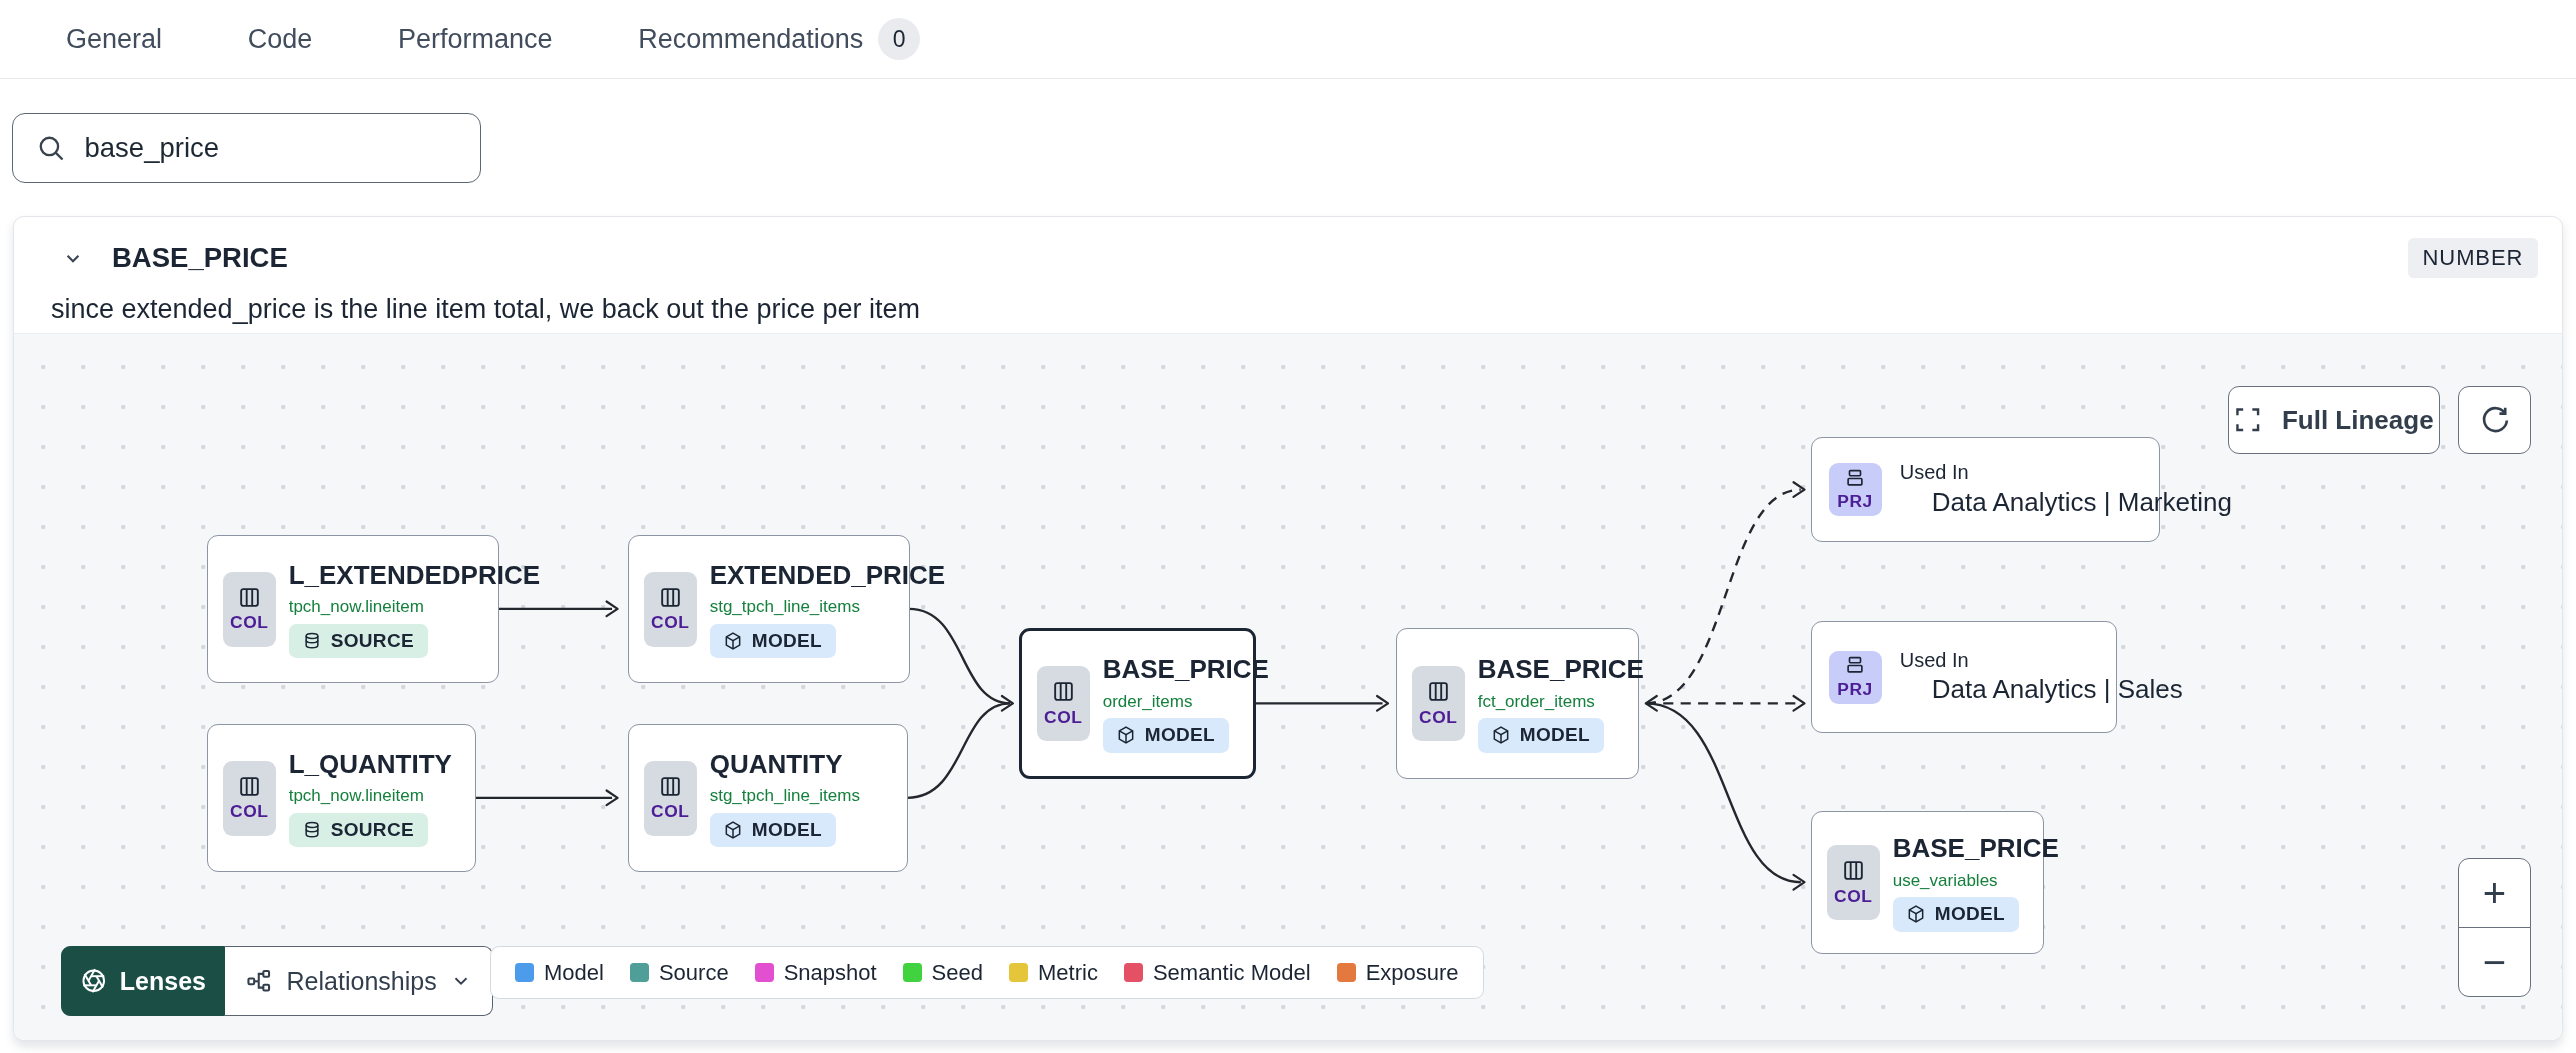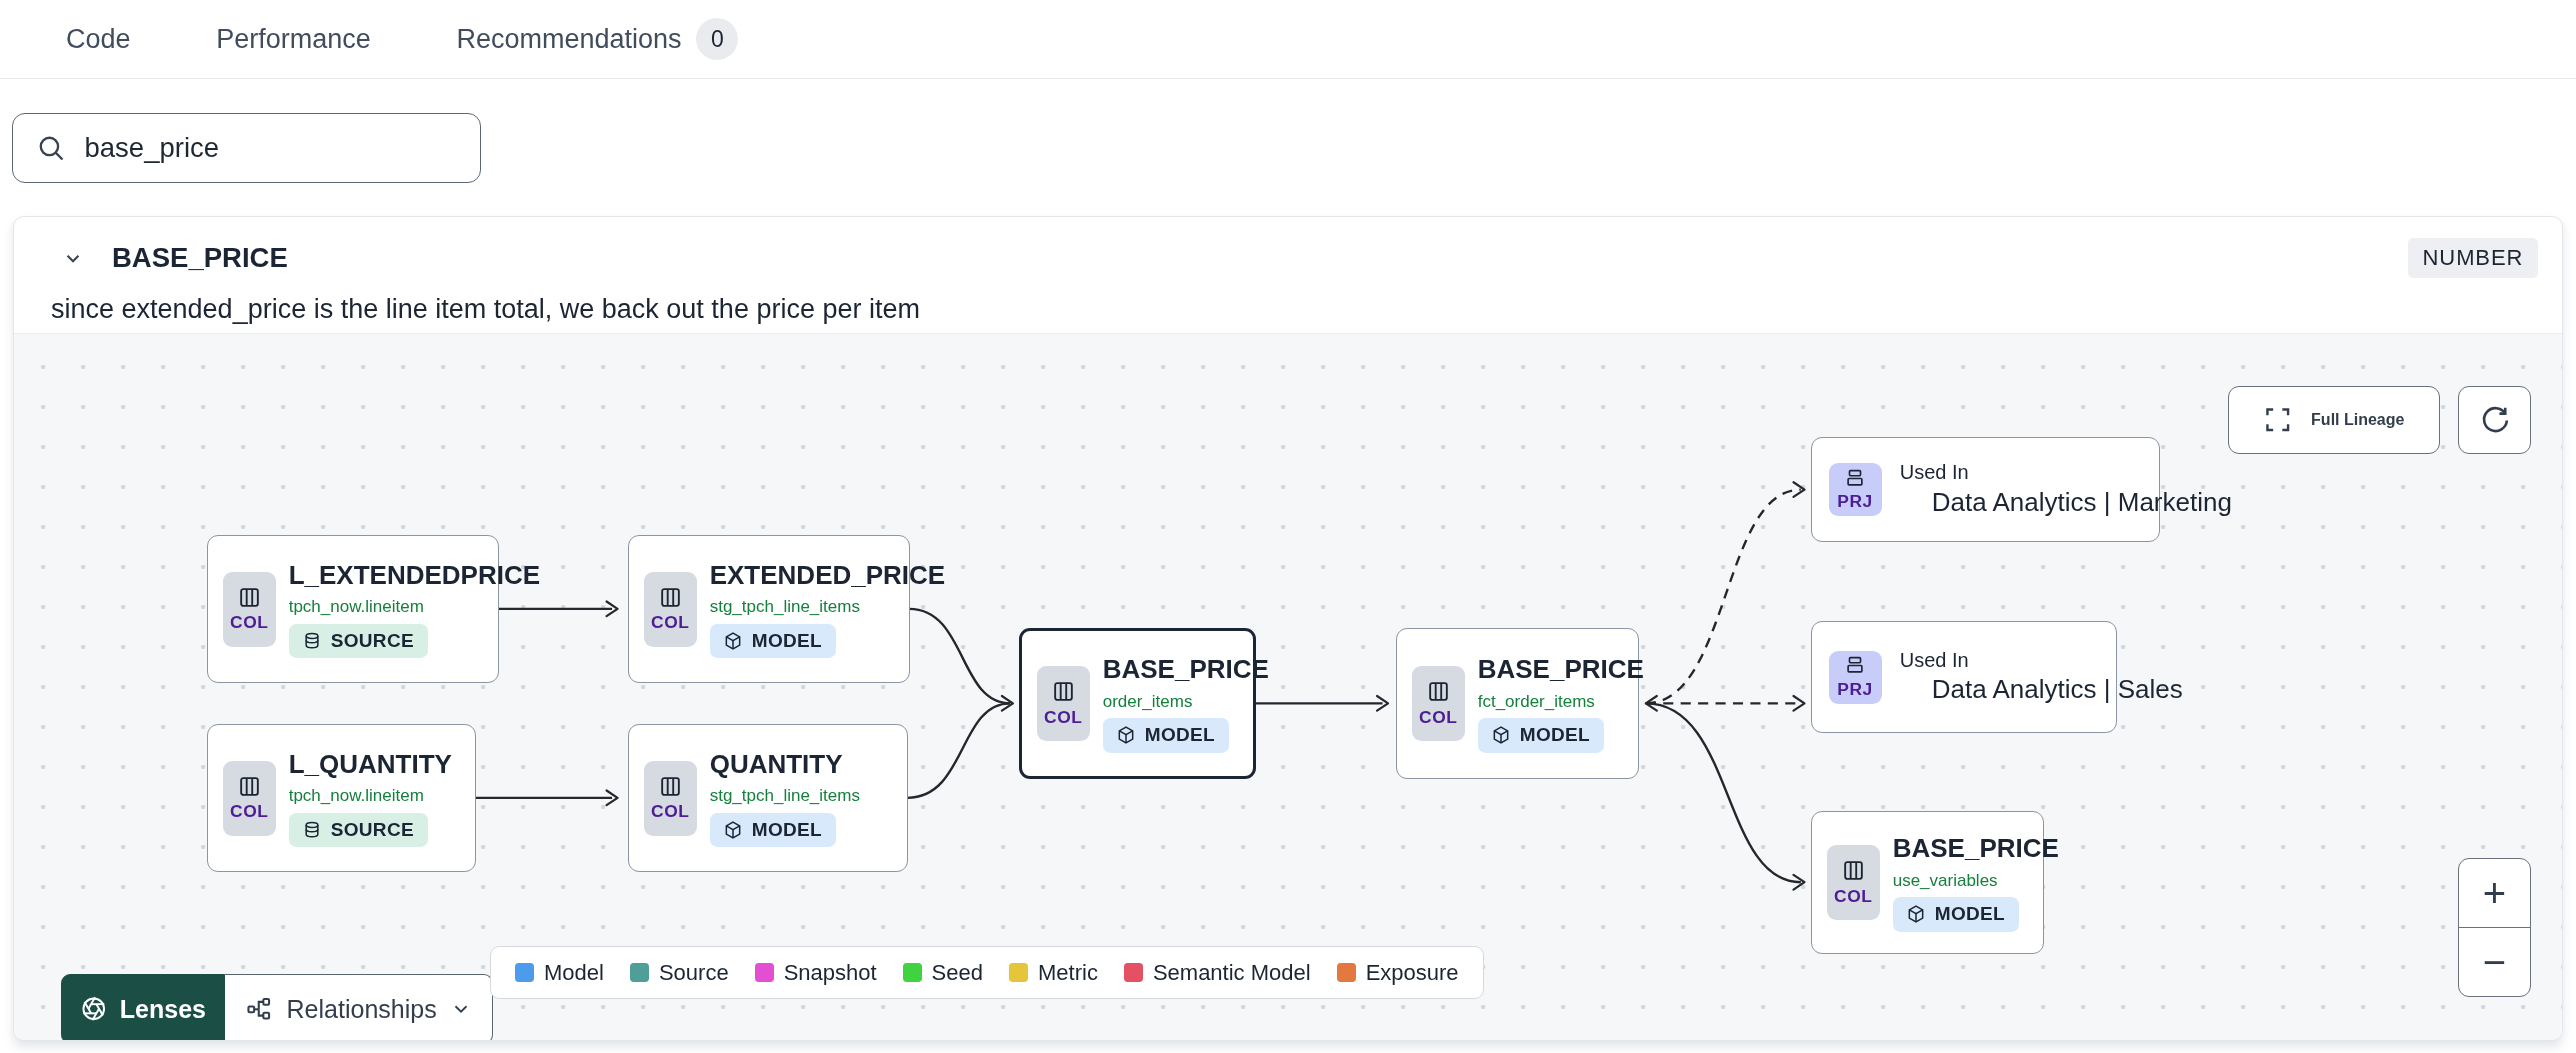--- a/index.html
+++ b/index.html
@@ -58,42 +58,45 @@
   .n2 { left:193px; top:507px; width:269px; height:148px; }
   .n3 { left:614px; top:507px; width:280px; height:148px; }
   .n4 { left:1005px; top:411px; width:237px; height:151px; }
   .n5 { left:1382px; top:411px; width:243px; height:151px; }
   .n6 { left:1797px; top:220px; width:349px; height:105px; }
   .n7 { left:1797px; top:404px; width:306px; height:112px; }
   .n8 { left:1797px; top:594px; width:233px; height:143px; }
 
   
   .ctl { position:absolute; background:#fff; border:1.8px solid #68727f; border-radius:11px; display:flex; align-items:center; justify-content:center; z-index:3; color:#333e4d; cursor:pointer; }
-  .full-lineage { left:2214px; top:169px; width:212px; height:68px; gap:20px; font-size:16px; font-weight:600; }
+  .full-lineage { left:2214px; top:169px; width:212px; height:68px; gap:20px; font-size:26px; font-weight:600; }
   .refresh { left:2444px; top:169px; width:73px; height:68px; }
   .zoomctl { left:2444px; top:641px; width:73px; height:139px; flex-direction:column; padding:0; }
   .zoomctl .zbtn { flex:1; width:100%; display:flex; align-items:center; justify-content:center; font-size:40px; color:#333e4d; cursor:pointer; }
   .zoomctl .zbtn + .zbtn { border-top:1.8px solid #68727f; }
 
   
-  .lens-group { position:absolute; left:47px; top:757px; height:70px; display:flex; z-index:3; }
+  .lens-group { position:absolute; left:47px; top:729px; height:70px; display:flex; z-index:3; }
   .lenses { background:#1b4f46; border:1.8px solid #1b4f46; color:#fff; border-radius:9.2px 0 0 9.2px; display:flex; align-items:center; gap:12px; padding:0 18.3px; font-size:25px; font-weight:600; cursor:pointer; }
   .relationships { background:#fff; border:1.8px solid #59646f; border-left:none; border-radius:0 9.2px 9.2px 0; display:flex; align-items:center; gap:13.8px; padding:0 20px; font-size:25px; color:#333e4d; cursor:pointer;text-align:center; }
   .legend { position:absolute; left:476px; top:729px; height:53px; display:flex; align-items:center; gap:26px; background:#fff; border:1.8px solid #d5d9de; border-radius:9.2px; padding:0 24px; z-index:3; }
   .legend-item { display:flex; align-items:center; gap:10px; font-size:22px; color:#1b2533; white-space:nowrap; }
   .sw { width:19px; height:19px; border-radius:3.7px; background:#ccc; flex:none; }
 
   svg.ic { display:block; flex:none; }
 </style>
 </head>
 <body>
 
 <div class="app">
 
   <div class="tabs">
+    <div class="tab">
+        <span>General</span>
+      </div>
     <div class="tab">
         <span>Code</span>
       </div>
     <div class="tab">
         <span>Performance</span>
       </div>
     <div class="tab">
       <span>Recommendations</span>
       <span class="count-pill">0</span>
     </div>

